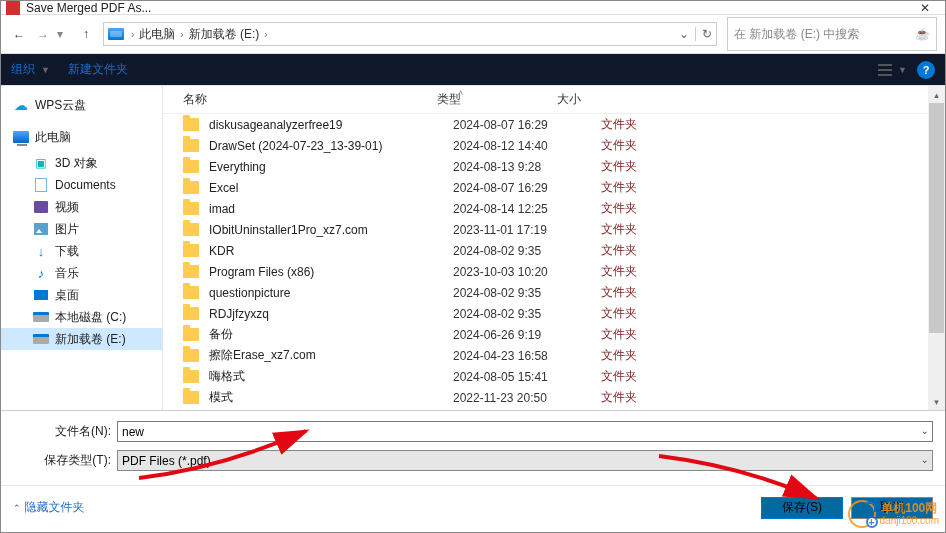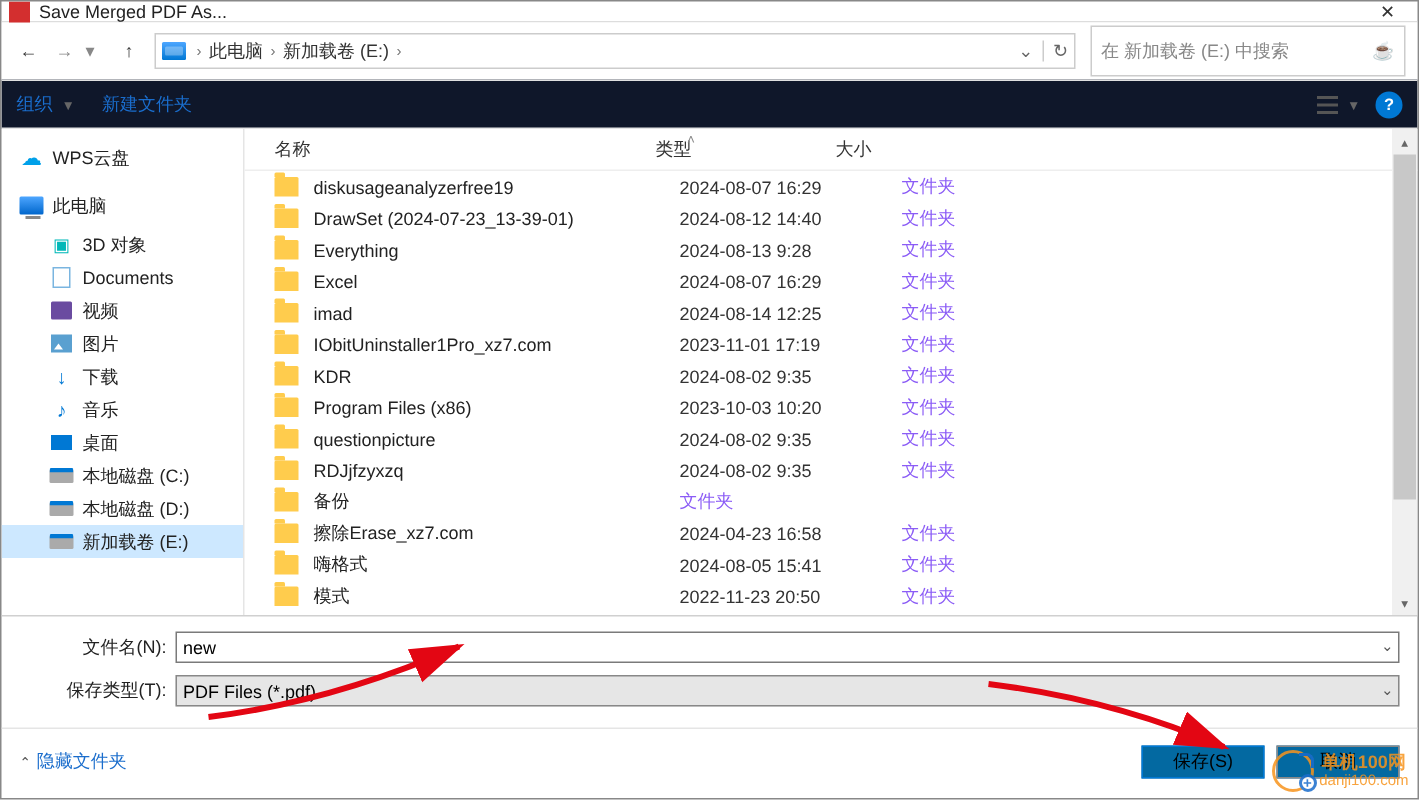--- a/index.html
+++ b/index.html
@@ -68,21 +68,21 @@
 .col-type { width: 120px; }
 .col-size { width: 100px; }
 .sort-ind { position: absolute; left: 295px; top: 2px; color: #888; font-size: 9px; }
 
 .file-list { flex: 1; overflow: hidden; position: relative; }
 .row { height: 21px; display: flex; align-items: center; padding-left: 20px; color: #222; }
 .folder-ico { width: 16px; height: 13px; background: #ffcc4d; border-radius: 1px 1px 0 0; margin-right: 10px; position: relative; flex-shrink:0; }
 .folder-ico::before { content:""; position:absolute; top:-3px; left:0; width:7px; height:3px; background:#ffcc4d; border-radius:1px 1px 0 0;}
 .cell-name { width: 244px; white-space: nowrap; overflow: hidden; }
 .cell-date { width: 148px; color: #333; }
-.cell-type { width: 120px; color: #8b5cf6; }
+.cell-type { width: 120px; color: #7f1d1d; }
 
 .vscroll { position: absolute; right: 0; top: 0; bottom: 0; width: 17px; background: #f0f0f0; }
 .vscroll-up, .vscroll-down { height: 17px; display:flex; align-items:center; justify-content:center; color:#666; font-size:9px;}
 .vscroll-thumb { position:absolute; top:17px; left:1px; right:1px; height: 230px; background:#c8c8c8; }
 
 
 .fields { padding: 10px 12px 6px 12px; }
 .field-row { display: flex; align-items: center; margin-bottom: 8px; }
 .field-label { width: 104px; text-align: right; padding-right: 6px; color: #222; }
 .field-control { flex: 1; position: relative; }
@@ -215,26 +215,20 @@
             <span class="ico-desktop"></span>
           </span>
           <span>桌面</span>
         </div>
         <div class="side-item child">
           <span class="ico">
             <span class="ico-disk"></span>
           </span>
           <span>本地磁盘 (C:)</span>
         </div>
-        <div class="side-item child">
-          <span class="ico">
-            <span class="ico-disk"></span>
-          </span>
-          <span>本地磁盘 (D:)</span>
-        </div>
         <div class="side-item child selected">
           <span class="ico">
             <span class="ico-disk"></span>
           </span>
           <span>新加载卷 (E:)</span>
         </div>
       </div>
   </div>
 
   <div class="file-area">
@@ -301,20 +295,21 @@
         </div>
         <div class="row">
           <span class="folder-ico"></span>
           <span class="cell-name">RDJjfzyxzq</span>
           <span class="cell-date">2024-08-02 9:35</span>
           <span class="cell-type">文件夹</span>
         </div>
         <div class="row">
           <span class="folder-ico"></span>
           <span class="cell-name">备份</span>
+          <span class="cell-date">2024-06-26 9:19</span>
           <span class="cell-type">文件夹</span>
         </div>
         <div class="row">
           <span class="folder-ico"></span>
           <span class="cell-name">擦除Erase_xz7.com</span>
           <span class="cell-date">2024-04-23 16:58</span>
           <span class="cell-type">文件夹</span>
         </div>
         <div class="row">
           <span class="folder-ico"></span>

